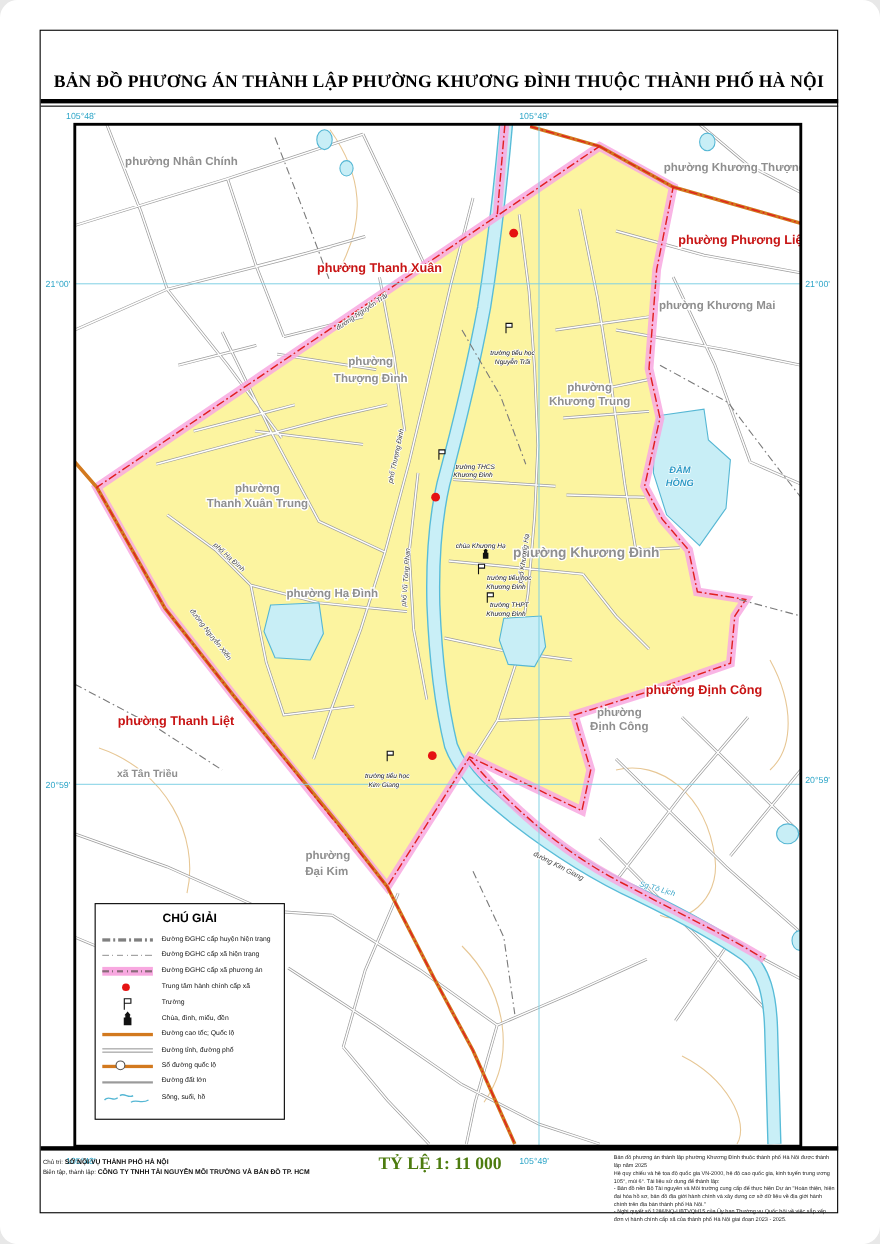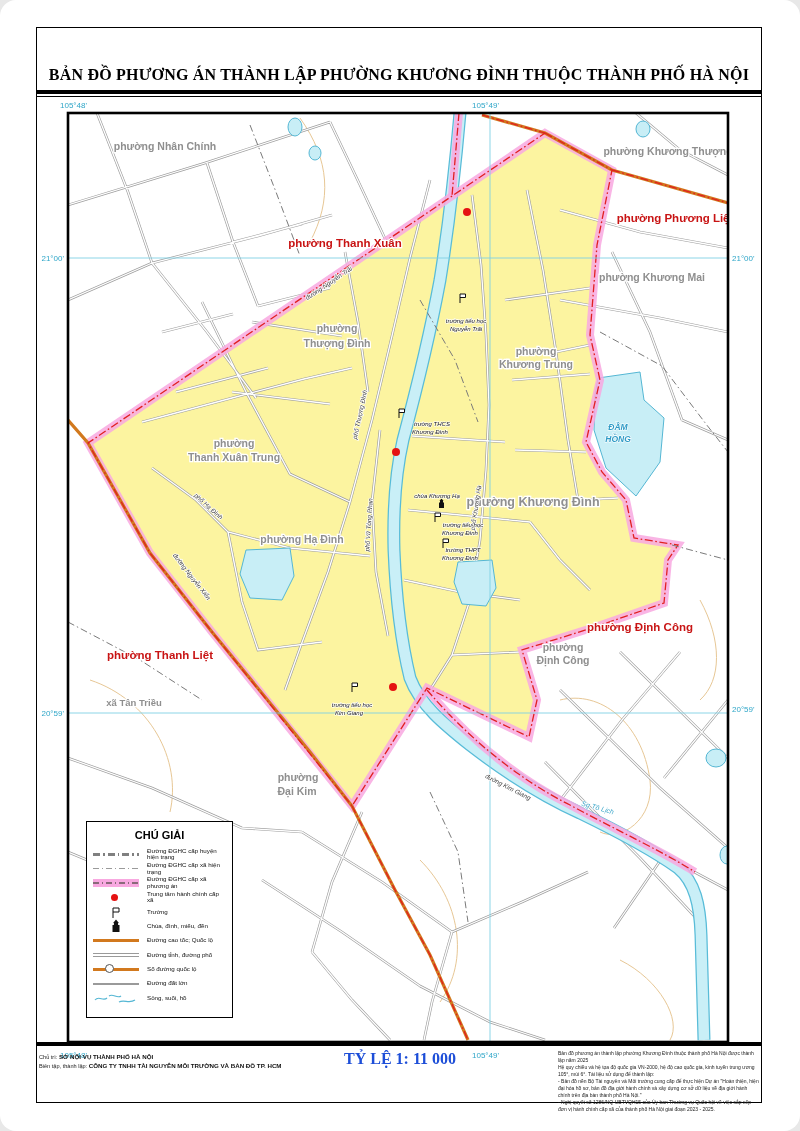--- a/index.html
+++ b/index.html
@@ -22,21 +22,21 @@
         paint-order:stroke;stroke:#fff;stroke-width:2.4px;}
   .street{fill:#444;font-size:6.4px;font-style:italic;text-anchor:middle;
         paint-order:stroke;stroke:#fff;stroke-width:1.4px;}
   .poi{fill:#111;font-size:6px;font-style:italic;text-anchor:middle;
         paint-order:stroke;stroke:#fff;stroke-width:1.2px;}
   .water-lbl{fill:#2e9bc6;font-weight:bold;font-style:italic;font-size:8.5px;text-anchor:middle;
         paint-order:stroke;stroke:#fff;stroke-width:1.2px;}
   .river-lbl{fill:#3aa5c8;font-style:italic;font-size:7px;text-anchor:middle;
         paint-order:stroke;stroke:#fff;stroke-width:1.2px;}
   .coord{fill:#2fa6c8;font-size:8px;}
-  .legend{position:absolute;left:86px;top:821px;width:147px;height:197px;background:#fff;
+  .legend{position:absolute;left:86px;top:821px;width:173px;height:197px;background:#fff;
         border:1.4px solid #000;box-sizing:border-box;z-index:5;}
   .legend-title{text-align:center;font-weight:bold;font-size:11px;margin-top:7px;margin-bottom:6px;}
   .lg-row{display:flex;align-items:center;height:14.4px;padding:0 6px;}
   .lg-sym{width:48px;flex:0 0 48px;display:flex;align-items:center;justify-content:flex-start;position:relative;}
   .lg-lbl{font-size:6.2px;color:#111;margin-left:6px;line-height:1.05;}
   .s-dashdot{width:46px;height:0;border-top:1.8px solid transparent;
      background:repeating-linear-gradient(90deg,#808080 0 7px,transparent 7px 10px,#808080 10px 11.5px,transparent 11.5px 14.5px);
      height:1.8px;}
   .s-dashdot2{width:46px;height:1.1px;
      background:repeating-linear-gradient(90deg,#9a9a9a 0 6px,transparent 6px 9px,#9a9a9a 9px 10px,transparent 10px 13px);}
@@ -47,21 +47,21 @@
   .s-orange{width:46px;height:3.6px;background:#d2791e;}
   .s-double{width:46px;height:4px;border-top:1.1px solid #9a9a9a;border-bottom:1.1px solid #9a9a9a;box-sizing:border-box;}
   .s-gray{width:46px;height:1.6px;background:#9a9a9a;}
   .s-orange-rt{width:46px;height:3px;background:#d2791e;position:relative;}
   .s-rt-circle{position:absolute;left:12px;top:-4px;width:9px;height:9px;border:1px solid #555;
      border-radius:50%;background:#fff;box-sizing:border-box;}
   .footer{position:absolute;left:0;top:1048px;width:800px;}
   .credits{position:absolute;left:39px;top:4px;font-size:5.6px;color:#222;line-height:1.5;}
   .credit-val{font-size:6.2px;font-weight:bold;color:#111;}
   .scale{position:absolute;left:300px;top:2px;width:200px;text-align:center;
-     font-family:"Liberation Serif",serif;font-weight:bold;font-size:16px;color:#1d4ed8;}
+     font-family:"Liberation Serif",serif;font-weight:bold;font-size:16px;color:#4d7c0f;}
   .notes{position:absolute;left:558px;top:2px;width:202px;font-size:5px;color:#222;line-height:1.32;}
   .notes div{margin-bottom:1px;}
 </style>
 </head>
 <body>
 
 <div class="page">
   <div class="outer-border"></div>
   <div class="map-title">BẢN ĐỒ PHƯƠNG ÁN THÀNH LẬP PHƯỜNG KHƯƠNG ĐÌNH THUỘC THÀNH PHỐ HÀ NỘI</div>
   <div class="title-rule-thick"></div>

